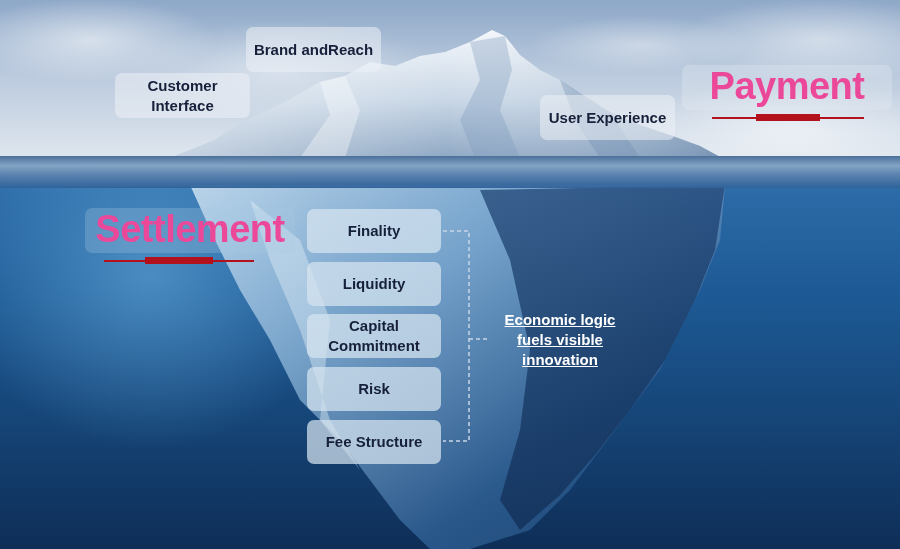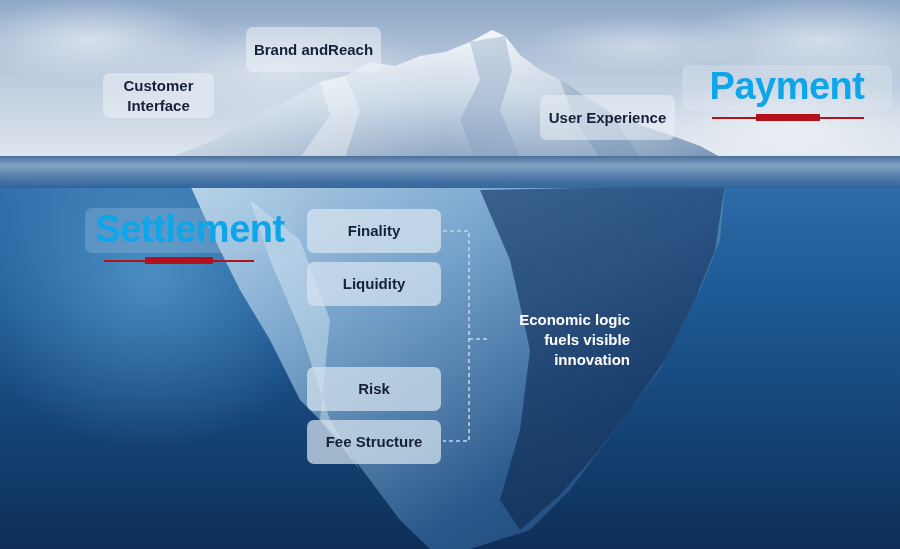--- a/index.html
+++ b/index.html
@@ -51,21 +51,21 @@
       padding: 2px 6px;
     }
     .chip.under {
       background: rgba(215, 228, 240, 0.72);
       color: #16203a;
       font-size: 15px;
     }
 
     .title {
       position: absolute;
-      color: #0ea5e9;
+      color: #ec4899;
       font-weight: bold;
       font-size: 38px;
       line-height: 42px;
       background: rgba(230, 236, 244, 0.32);
       border-radius: 7px;
       padding: 0 4px;
       letter-spacing: -0.5px;
     }
     .title.settle { background: rgba(170, 200, 225, 0.28); margin-left: 12px; }
 
@@ -74,21 +74,21 @@
       position: absolute; left: 0; right: 0; top: 6px; height: 2px; background: #b3121d;
     }
     .underline .thick {
       position: absolute; top: 3px; height: 7px; background: #b3121d;
     }
 
     .connector { position: absolute; left: 0; top: 0; }
 
     .logic {
       position: absolute; left: 490px; top: 310px; width: 140px;
-      color: #ffffff; font-weight: bold; font-size: 15px; line-height: 20px; text-align: right;
+      color: #ffffff; font-weight: bold; font-size: 15px; line-height: 20px; text-align: center; text-decoration: underline;
     }
   </style>
 </head>
 <body>
 
 <div class="scene">
 
   <div class="sky"></div>
 
   <svg class="berg-top" width="900" height="170">
@@ -126,21 +126,21 @@
         <stop offset="1" stop-color="#0f2b52"></stop>
       </linearGradient>
     </defs>
     <path d="M190,185 L725,185 L720,240 L700,290 L680,330 L660,370 L630,410 L600,450 L570,490 L530,530 L470,549 L430,549 L400,520 L370,480 L340,440 L300,400 L270,340 L240,290 L215,240 Z" fill="url(#ice)"></path>
     <path d="M480,190 L725,185 L715,250 L695,300 L665,360 L630,410 L595,455 L560,495 L520,530 L500,500 L520,430 L530,350 L510,260 Z" fill="url(#iceDark)" opacity="0.7"></path>
     <path d="M250,200 L300,240 L330,320 L320,420 L360,470 L330,420 L300,330 L270,260 Z" fill="#e6f2fb" opacity="0.4"></path>
   </svg>
 
   <div class="surface"></div>
 
-  <div class="chip" style="left:103px; top:73px; width:111px; height:45px; flex-direction:column;">
+  <div class="chip" style="left:115px; top:73px; width:135px; height:45px; flex-direction:column;">
     <span>Customer</span>
     <span>Interface</span>
   </div>
 
   <div class="chip" style="left:246px; top:27px; width:135px; height:45px; flex-direction:row;">
     <span>Brand and</span>
     <span>Reach</span>
   </div>
 
 
@@ -159,20 +159,24 @@
     <div class="thin"></div>
     <div class="thick" style="left:41px; width:68px;"></div>
   </div>
 
   <div class="chip under" style="left:307px; top:209px; width:134px; height:44px;">
     <span>Finality</span>
   </div>
   <div class="chip under" style="left:307px; top:262px; width:134px; height:44px;">
     <span>Liquidity</span>
   </div>
+  <div class="chip under" style="left:307px; top:314px; width:134px; height:44px; flex-direction:column;">
+    <span>Capital</span>
+    <span>Commitment</span>
+  </div>
   <div class="chip under" style="left:307px; top:367px; width:134px; height:44px;text-align:right;">
     <span>Risk</span>
   </div>
   <div class="chip under" style="left:307px; top:420px; width:134px; height:44px;">
     <span>Fee Structure</span>
   </div>
 
   <svg class="connector" width="900" height="549">
     <g stroke="#c9d6e6" stroke-width="1.5" stroke-dasharray="4,3" fill="none">
       <path d="M443,231 L469,231 L469,441 L443,441"></path>

